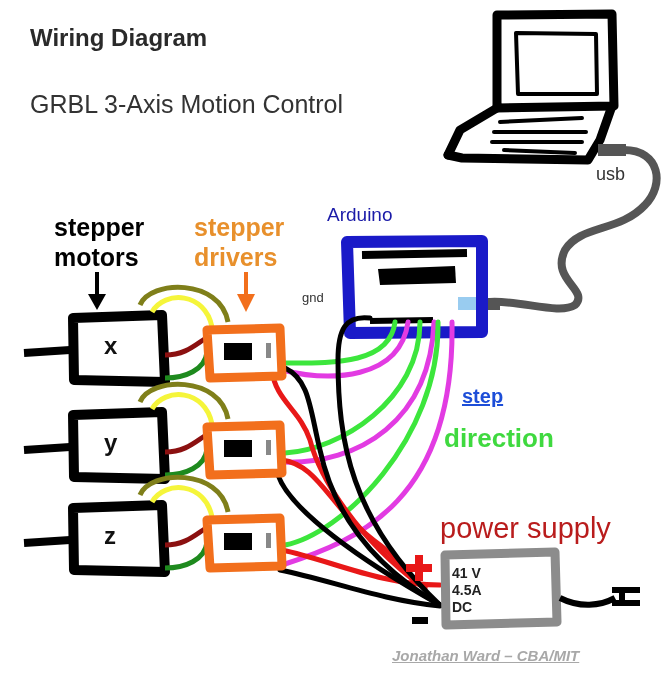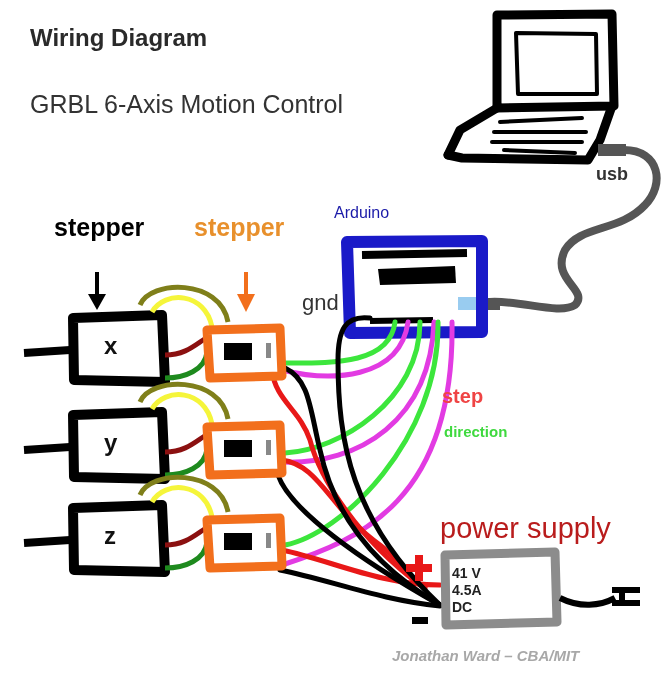--- a/index.html
+++ b/index.html
@@ -2,28 +2,28 @@
 <html><head>
 <meta charset="utf-8">
 <style>
   html, body { margin: 0; padding: 0; background: #ffffff; }
   body { width: 667px; height: 684px; position: relative; overflow: hidden; font-family: "Liberation Sans", sans-serif; }
   .abs { position: absolute; white-space: nowrap; }
   #title { left: 30px; top: 24px; font-size: 24px; font-weight: bold; color: #2a2a2a; }
   #subtitle { left: 30px; top: 90px; font-size: 25px; color: #333333; }
   #lbl-motors { left: 54px; top: 212px; font-size: 25px; font-weight: bold; color: #000; line-height: 30px; }
   #lbl-drivers { left: 194px; top: 212px; font-size: 25px; font-weight: bold; color: #e8902c; line-height: 30px; }
-  #lbl-arduino { left: 334px; top: 204px; font-size: 16px; color: #1a1aa8; }
-  #lbl-gnd { left: 302px; top: 290px; font-size: 22px; color: #333; }
-  #lbl-usb { left: 596px; top: 164px; font-size: 18px; font-weight: bold; color: #333; }
-  #lbl-step { left: 442px; top: 385px; font-size: 20px; font-weight: bold; color: #ef4444; }
-  #lbl-direction { left: 444px; top: 423px; font-size: 15px; font-weight: bold; color: #3fd93f; }
+  #lbl-arduino { left: 327px; top: 204px; font-size: 19px; color: #1a1aa8; }
+  #lbl-gnd { left: 302px; top: 290px; font-size: 13px; color: #333; }
+  #lbl-usb { left: 596px; top: 164px; font-size: 18px; font-weight: normal; color: #333; }
+  #lbl-step { left: 462px; top: 385px; font-size: 20px; font-weight: bold; color: #1d4ed8; text-decoration: underline; }
+  #lbl-direction { left: 444px; top: 423px; font-size: 26px; font-weight: bold; color: #3fd93f; }
   #lbl-power { left: 440px; top: 512px; font-size: 29px; color: #b91c1c; }
   #ps-text { left: 452px; top: 565px; font-size: 14px; font-weight: bold; color: #222; line-height: 17px; }
-  #lbl-credit { left: 392px; top: 647px; font-size: 15px; font-style: italic; font-weight: bold; color: #a8a8a8; }
+  #lbl-credit { left: 392px; top: 647px; font-size: 15px; font-style: italic; font-weight: bold; color: #a8a8a8; text-decoration: underline; }
   .motor-letter { font-size: 24px; font-weight: bold; color: #111; }
   svg#dia { position: absolute; left: 0; top: 0; }
 </style>
 </head>
 <body>
 
 <svg id="dia" width="667" height="684" viewBox="0 0 667 684">
 
   <g fill="none" stroke="#000" stroke-linecap="round" stroke-linejoin="round">
     <path d="M497 15 L612 14 L614 106 L497 108 Z" stroke-width="9"></path>
@@ -121,27 +121,29 @@
         <path d="M165 545 C185 545, 195 535, 206 528" stroke="#8b1010" stroke-width="5" fill="none"></path>
         <path d="M165 568 C185 568, 205 560, 207 542" stroke="#1e8a1e" stroke-width="5" fill="none"></path>
         <path d="M207 520 L280 518 L282 566 L210 568 Z" fill="#fff" stroke="#f26f1c" stroke-width="9" stroke-linejoin="round"></path>
         <rect x="224" y="533" width="28" height="17" fill="#000"></rect>
         <rect x="266" y="533" width="5" height="15" fill="#888"></rect>
       </g>
     </g>
 </svg>
 
 <div class="abs" id="title">Wiring Diagram</div>
-<div class="abs" id="subtitle">GRBL 6-Axis Motion Control</div>
+<div class="abs" id="subtitle">GRBL 3-Axis Motion Control</div>
 
 <div class="abs" id="lbl-motors">
   <div>stepper</div>
+  <div>motors</div>
 </div>
 <div class="abs" id="lbl-drivers">
   <div>stepper</div>
+  <div>drivers</div>
 </div>
 <div class="abs" id="lbl-arduino">Arduino</div>
 <div class="abs" id="lbl-gnd">gnd</div>
 <div class="abs" id="lbl-usb">usb</div>
 <div class="abs" id="lbl-step">step</div>
 <div class="abs" id="lbl-direction">direction</div>
 <div class="abs" id="lbl-power">power supply</div>
 <div class="abs" id="ps-text">
   <div>41 V</div>
   <div>4.5A</div>

